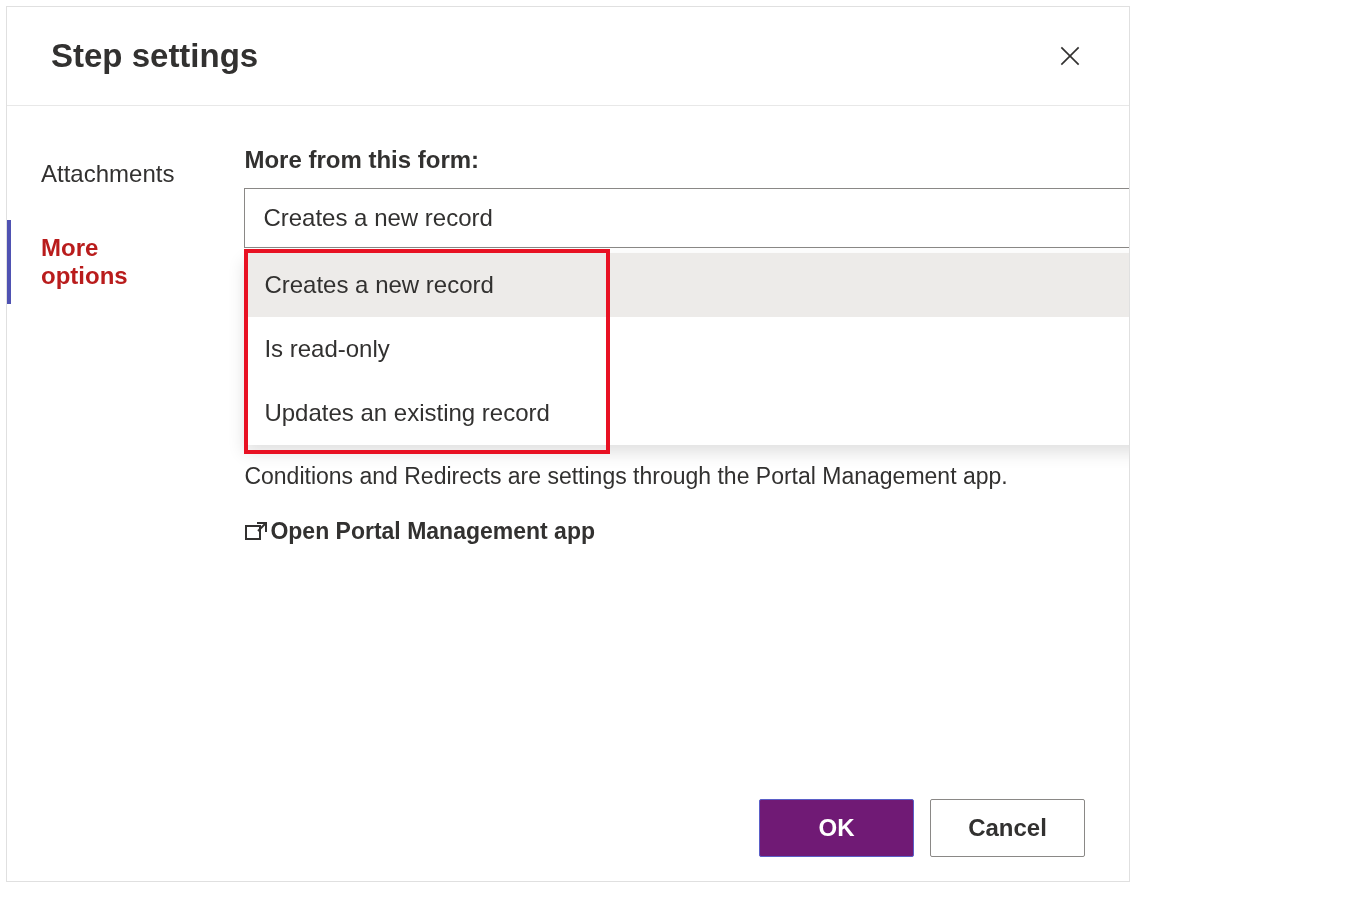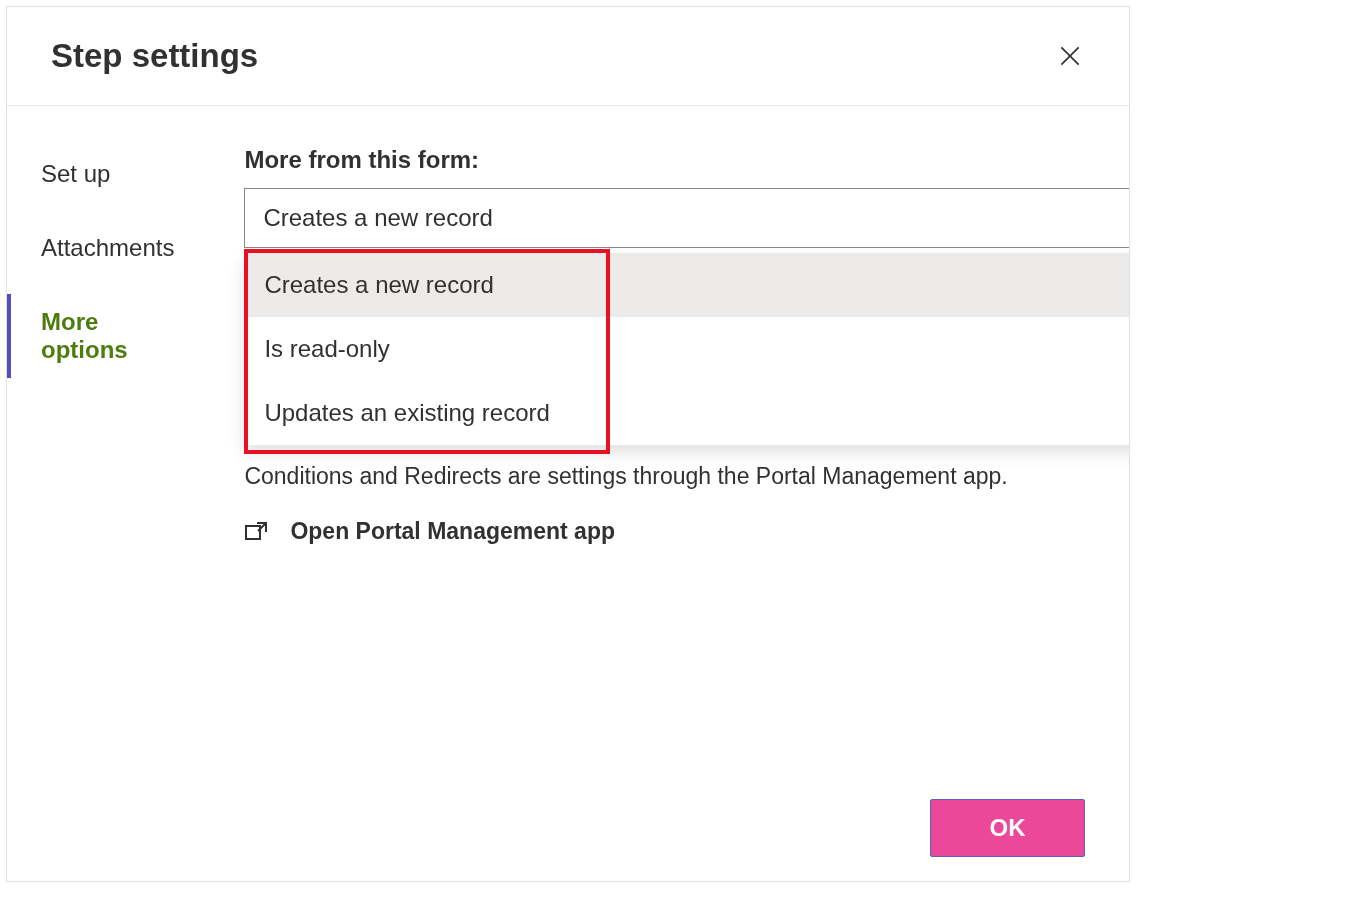--- a/index.html
+++ b/index.html
@@ -68,21 +68,21 @@
     .sidebar-item {
       padding: 14px 30px;
       font-size: 24px;
       color: #323130;
       cursor: pointer;
       border-left: 4px solid transparent;
       margin-bottom: 18px;
     }
     
     .sidebar-item.active {
-      color: #4d7c0f;
+      color: #b91c1c;
       font-weight: 600;
       border-left: 4px solid #4f52b2;
     }
     
     .content {
       flex: 1;
       padding: 40px 44px 0 40px;
       position: relative;
     }
     
@@ -144,21 +144,21 @@
       font-size: 23px;
       color: #323130;
       margin-top: 14px;
       line-height: 1.5;
       width: 930px;
     }
     
     .link-row {
       display: flex;
       align-items: center;
-      gap: 22px;
+      gap: 2px;
       margin-top: 24px;
       cursor: pointer;
     }
     
     .link-icon {
       width: 24px;
       height: 20px;
     }
     
     .link-text {
@@ -178,21 +178,21 @@
       padding: 14px 0;
       width: 155px;
       font-size: 24px;
       font-weight: 600;
       text-align: center;
       cursor: pointer;
       border-radius: 2px;
     }
     
     .btn-primary {
-      background: #ec4899;
+      background: #701a75;
       color: #ffffff;
       border: 1px solid #5b5fc7;
     }
     
     .btn-secondary {
       background: #ffffff;
       color: #323130;
       border: 1px solid #8a8886;
     }
   </style>
@@ -207,23 +207,20 @@
       <svg viewBox="0 0 24 24" fill="none" stroke="#323130" stroke-width="1.5">
         <line x1="4" y1="4" x2="20" y2="20"></line>
         <line x1="20" y1="4" x2="4" y2="20"></line>
       </svg>
     </div>
   </div>
 
   <div class="dialog-body">
 
     <div class="sidebar">
-      <div class="sidebar-item">
-        <span>Set up</span>
-      </div>
       <div class="sidebar-item">
         <span>Attachments</span>
       </div>
       <div class="sidebar-item active">
         <span>More options</span>
       </div>
     </div>
 
     <div class="content">
 
@@ -260,15 +257,18 @@
         <span class="link-text">Open Portal Management app</span>
       </div>
 
     </div>
   </div>
 
   <div class="dialog-footer">
     <div class="btn btn-primary">
       <span>OK</span>
     </div>
+    <div class="btn btn-secondary">
+      <span>Cancel</span>
+    </div>
   </div>
 
 </div>
 
 </body></html>

